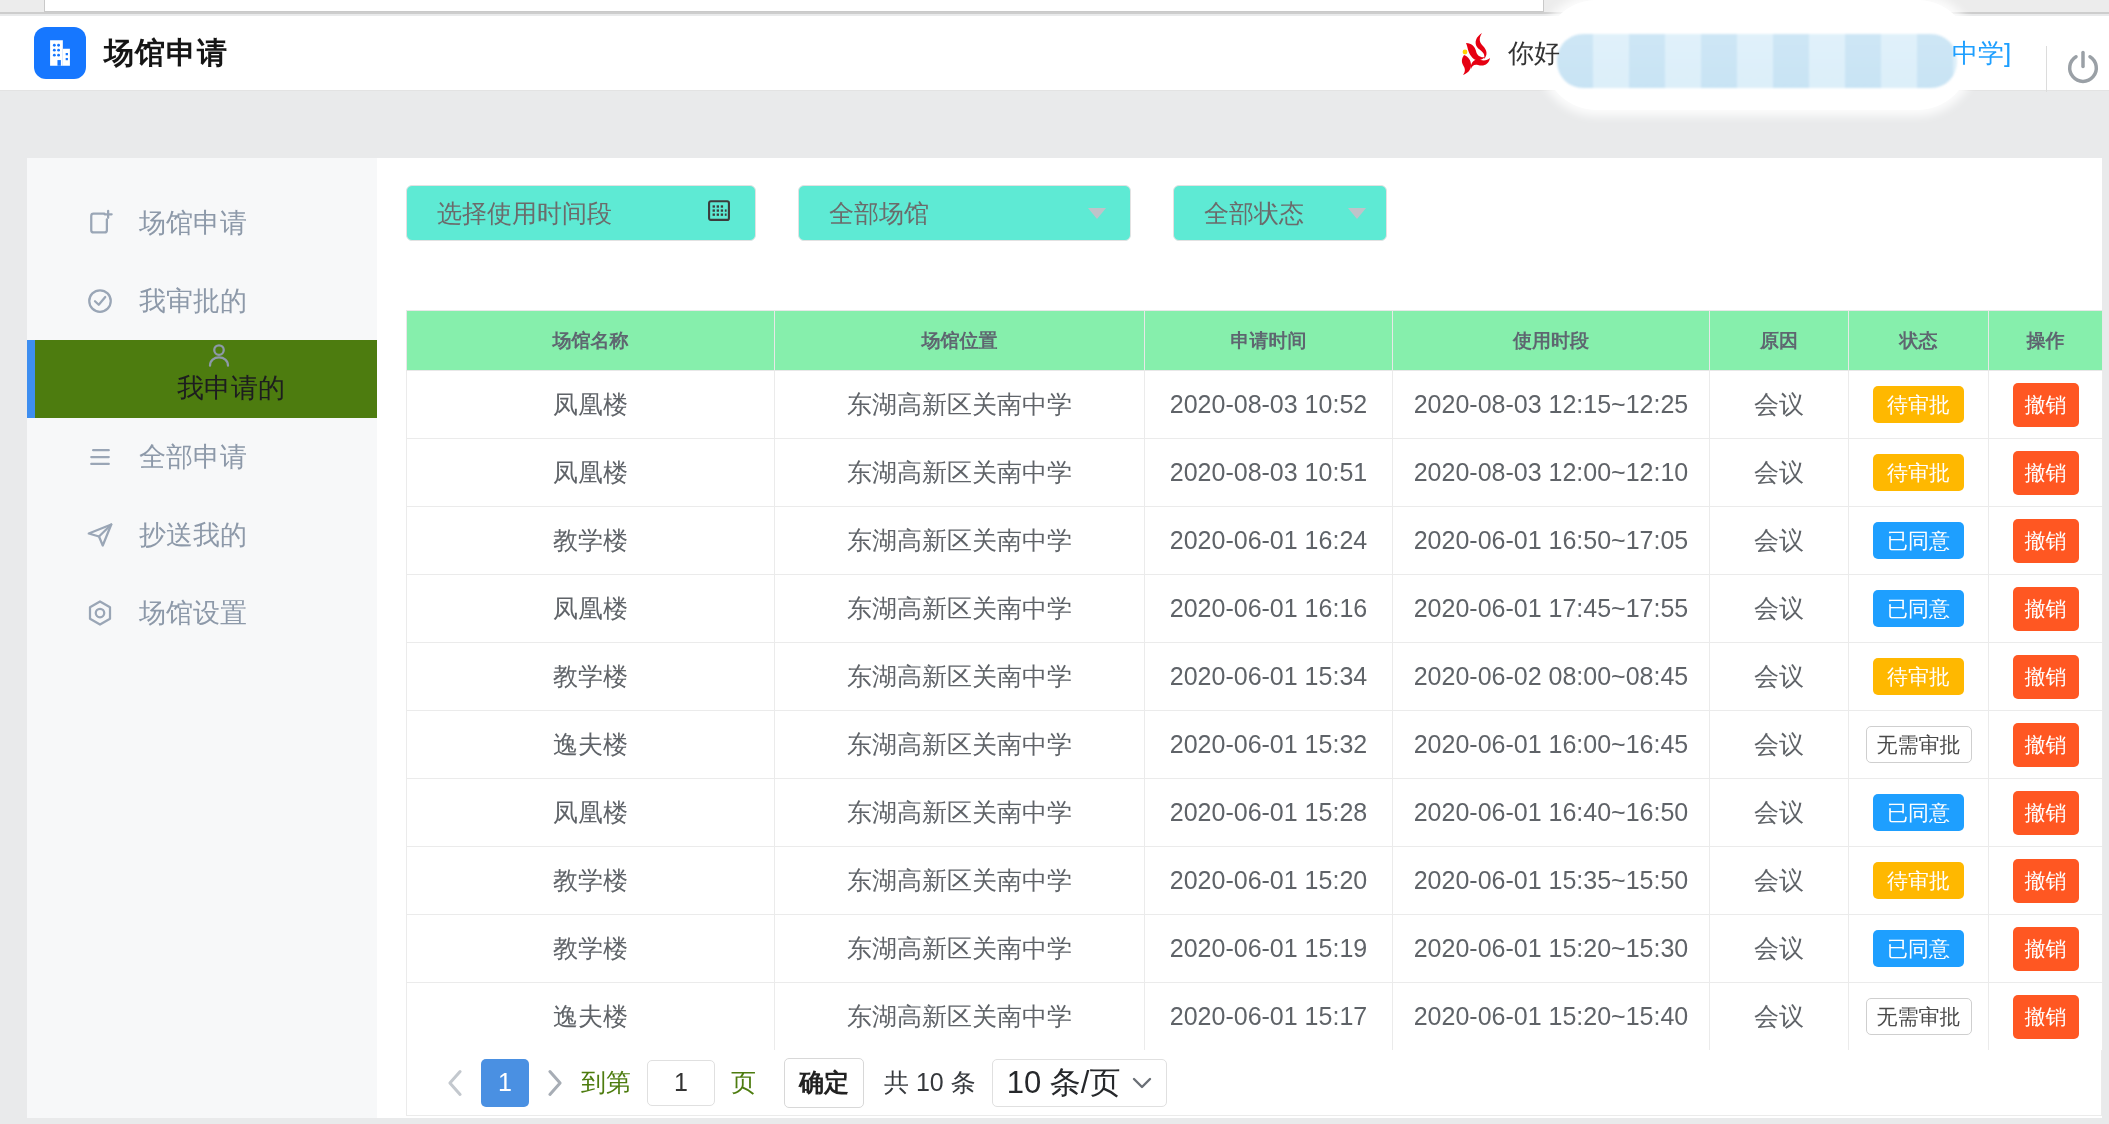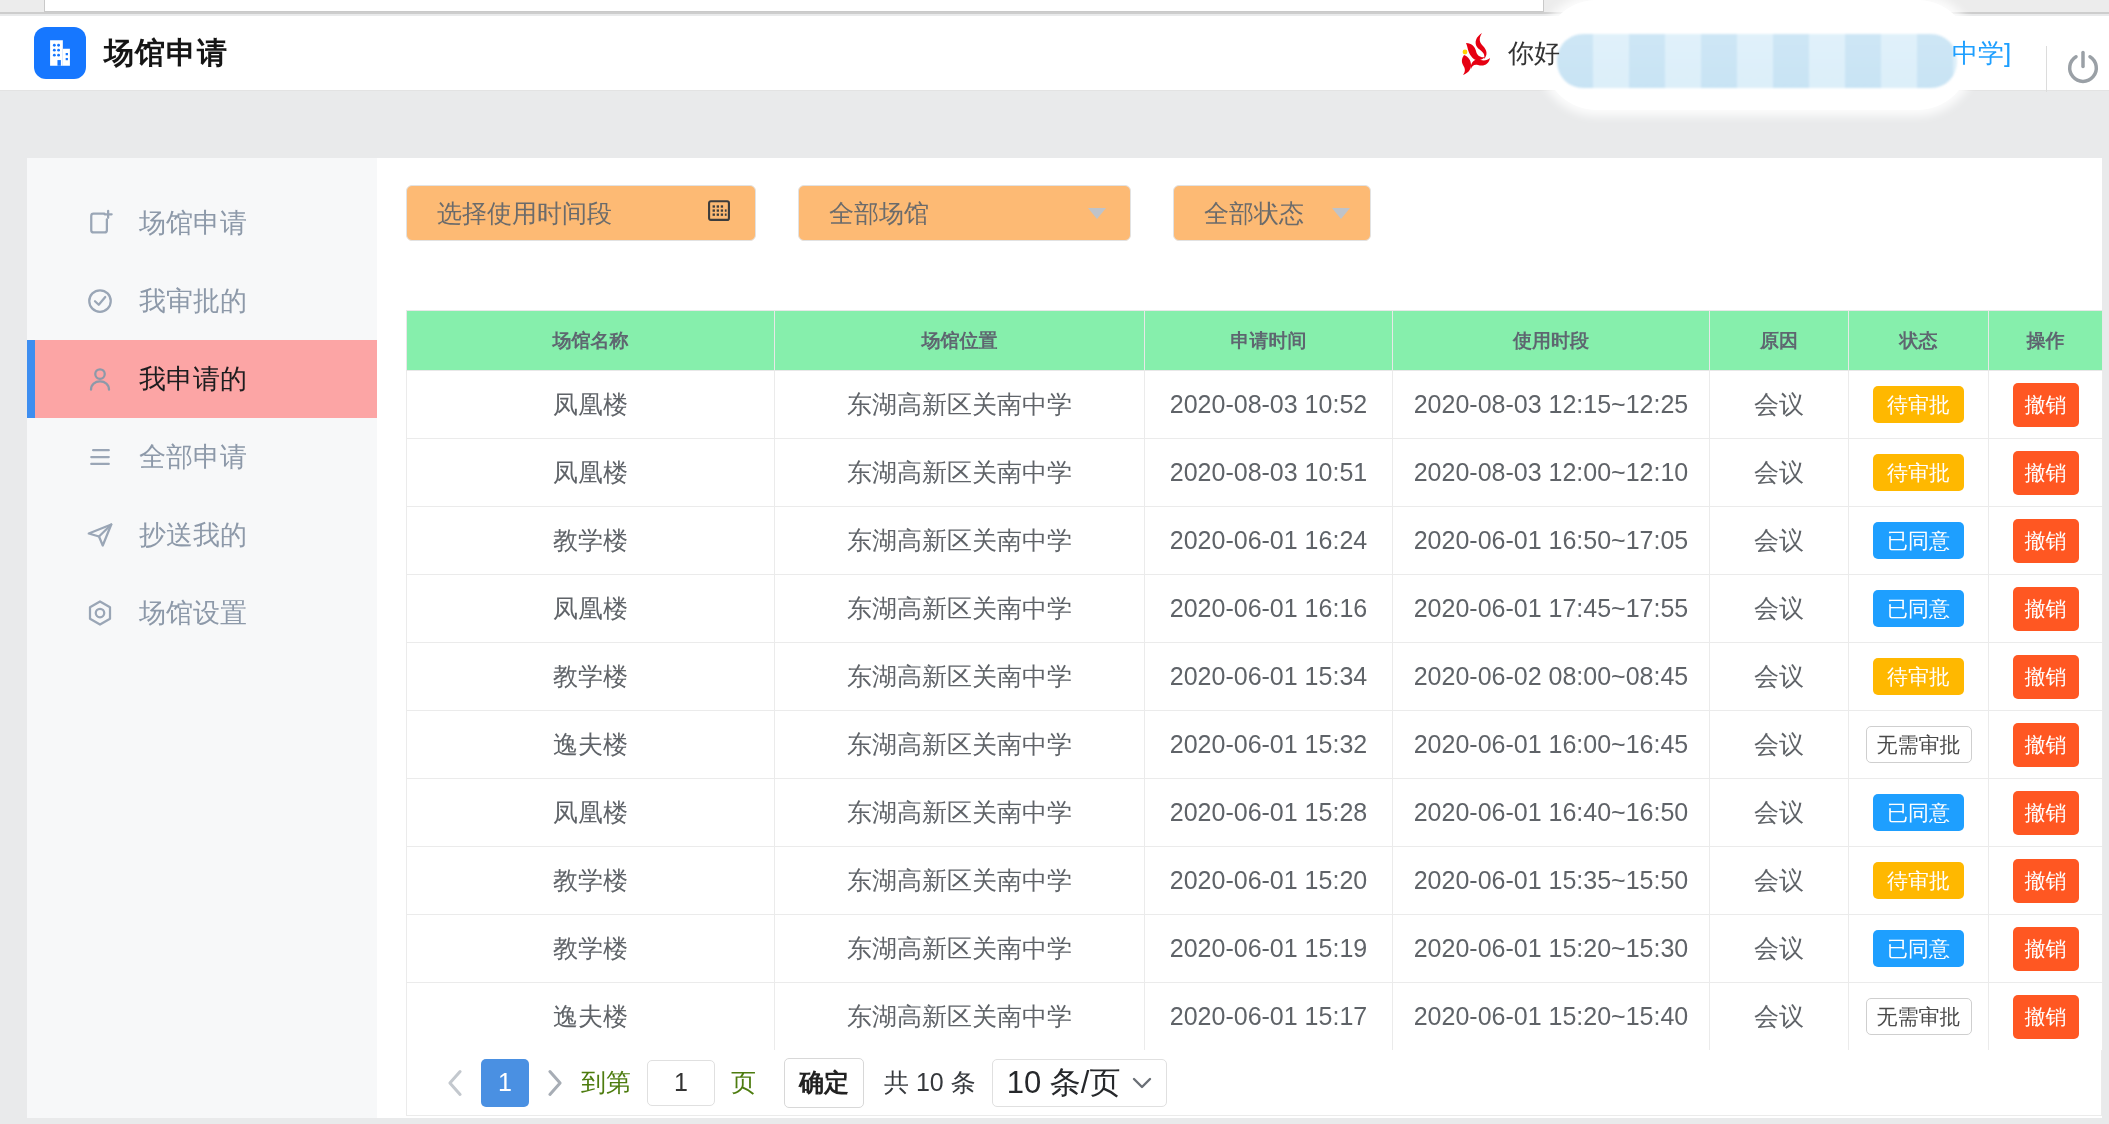--- a/index.html
+++ b/index.html
@@ -27,34 +27,34 @@
        repeating-linear-gradient(90deg, rgba(180,216,238,0.45) 0 36px, rgba(222,240,250,0.55) 36px 72px),
        linear-gradient(#e3f2fb,#d9edf9);
      filter: blur(1px); }
 
   
   .sidebar { position:absolute; left:27px; top:158px; width:350px; height:960px; background:#f7f8f9; padding-top:26px; }
   .side-item { position:relative; height:78px; display:flex; align-items:center; padding-left:58px; cursor:pointer; }
   .side-item .s-icon { width:30px; height:30px; display:inline-flex; margin-right:24px; }
   .side-item .s-icon svg { width:30px; height:30px; stroke:#9aa6b6; fill:none; stroke-width:1.8; stroke-linecap:round; stroke-linejoin:round; }
   .side-item .s-label { font-size:27px; color:#8d99a9; }
-  .side-item.active { background:#fca5a5; }
+  .side-item.active { background:#4d7c0f;flex-direction:column; }
   .side-item.active::before { content:""; position:absolute; left:0; top:0; width:8px; height:100%; background:#3e8ef0; }
   .side-item.active .s-label { color:#1d1d1f; }
   .side-item.active .s-icon svg { stroke:#8d99a9; }
 
   
   .main-panel { position:absolute; left:377px; top:158px; width:1725px; height:960px; background:#fff; }
 
   
   .filters { position:absolute; top:27px; left:29px; display:flex; }
-  .filter-box { height:56px; border:1px solid #e2e2e2; border-radius:6px; background:#fdba74; display:flex; align-items:center; font-size:25px; color:#6b6b6b; padding:0 22px 0 30px; cursor:pointer; position:relative; }
+  .filter-box { height:56px; border:1px solid #e2e2e2; border-radius:6px; background:#5eead4; display:flex; align-items:center; font-size:25px; color:#6b6b6b; padding:0 22px 0 30px; cursor:pointer; position:relative; }
   .date-box { width:350px; margin-right:42px; justify-content:space-between; }
   .venue-box { width:333px; margin-right:42px; }
-  .status-box { width:198px; }
+  .status-box { width:214px; }
   .tri-down { width:0; height:0; border-left:9px solid transparent; border-right:9px solid transparent; border-top:11px solid #bfc3c9; }
   .venue-box .tri-down { position:absolute; right:24px; }
   .status-box .tri-down { position:absolute; right:20px; }
   .cal-icon svg { width:28px; height:28px; }
 
   
   .app-table { position:absolute; top:152px; left:29px; width:1696px; border-collapse:collapse; table-layout:fixed; }
   .app-table th { height:60px; background:#86efac; border:1px solid #e8e8e8; font-size:19px; font-weight:bold; color:#5e6670; }
   .app-table td { height:68px; border:1px solid #ebebeb; font-size:25px; color:#5f6368; text-align:center; }
   .badge { display:inline-block; border-radius:5px; font-size:21px; line-height:1; padding:8px 14px; color:#fff; }

